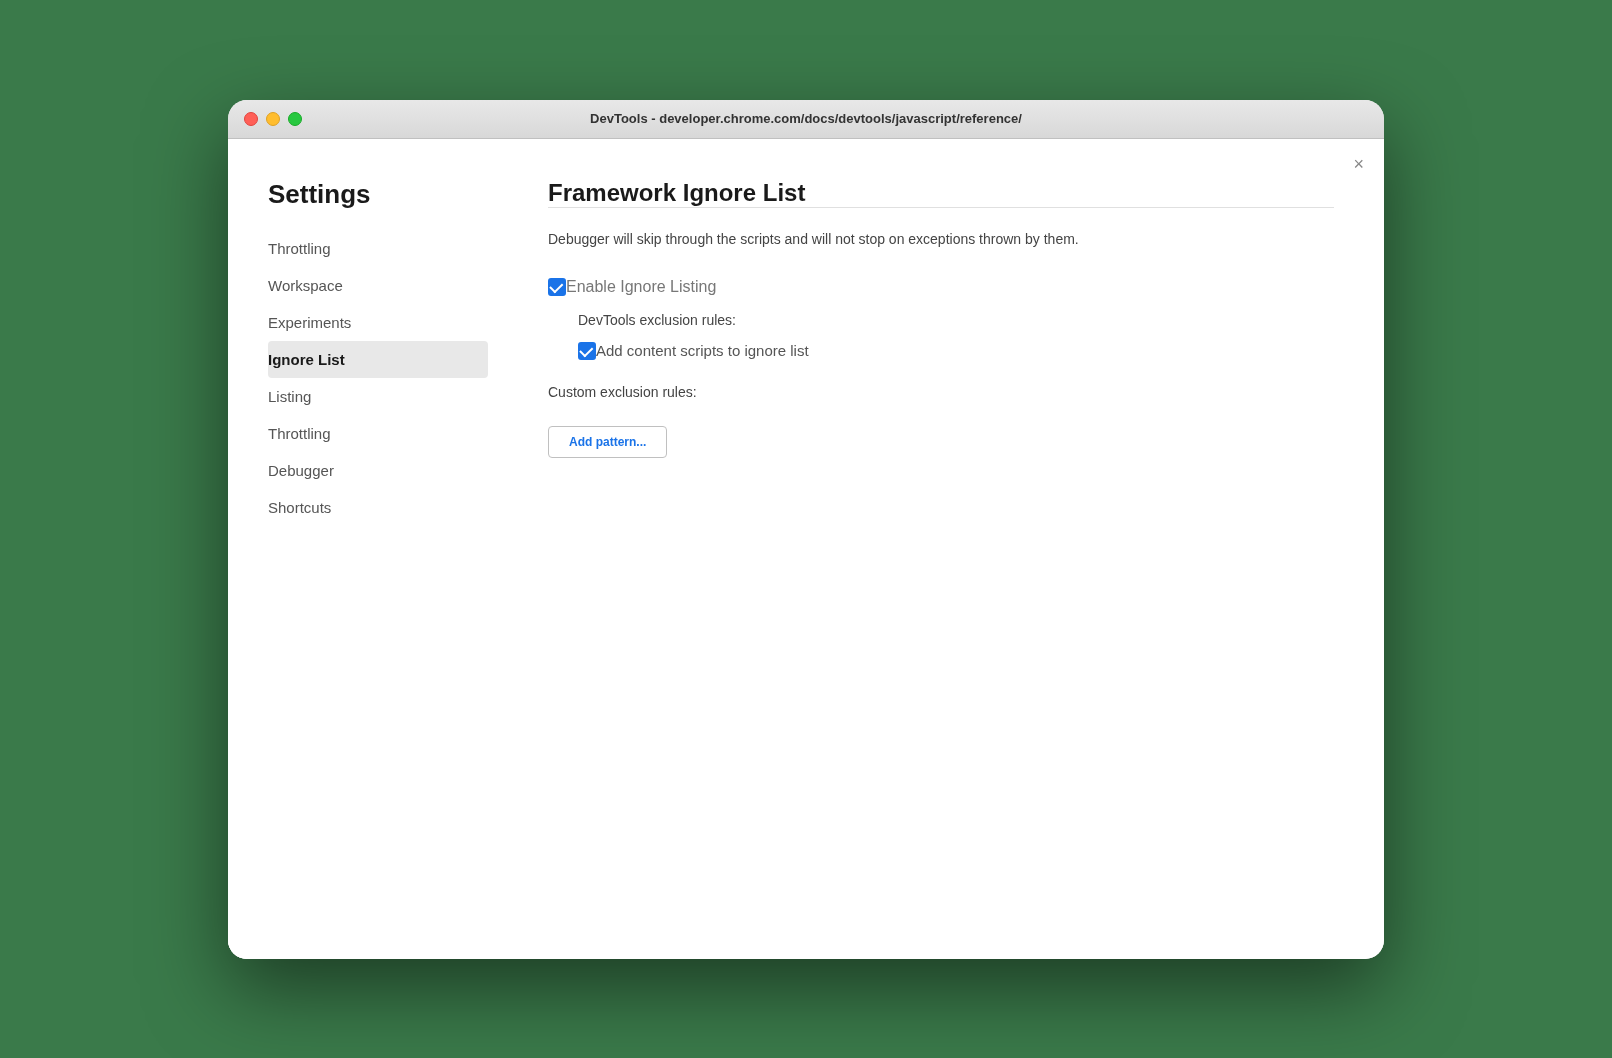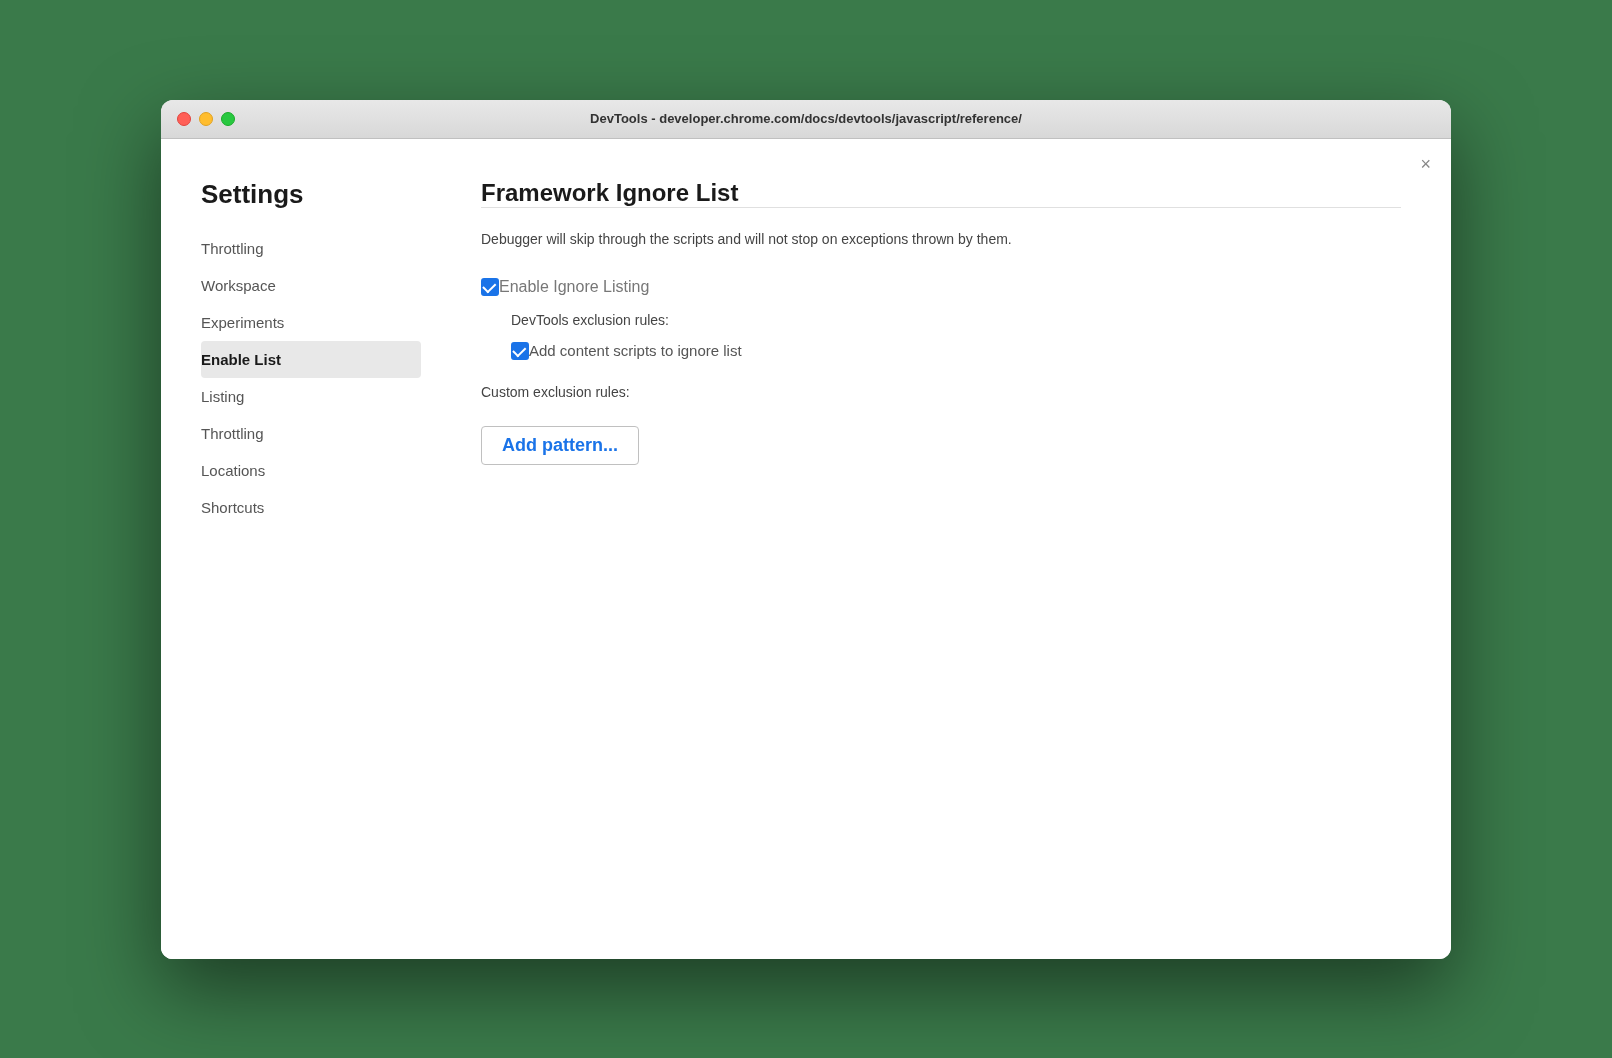--- a/index.html
+++ b/index.html
@@ -7,23 +7,23 @@
     body {
       background: #3a7a4a;
       display: flex;
       align-items: center;
       justify-content: center;
       min-height: 100vh;
       font-family: -apple-system, BlinkMacSystemFont, 'Helvetica Neue', Arial, sans-serif;
     }
 
     .browser-window {
-      width: 1290px;
+      width: 1156px;
       background: #f0f0f0;
-      border-radius: 12px;
+      border-radius: 19px;
       box-shadow: 0 30px 80px rgba(0,0,0,0.5);
       overflow: hidden;
     }
 
     .title-bar {
       background: linear-gradient(to bottom, #e8e8e8, #d8d8d8);
       padding: 12px 16px;
       display: flex;
       align-items: center;
       position: relative;
@@ -197,21 +197,21 @@
       margin-top: 20px;
     }
 
     .add-pattern-btn {
       margin-top: 12px;
       padding: 8px 20px;
       border: 1px solid #c0c0c0;
       border-radius: 4px;
       background: white;
       color: #1a73e8;
-      font-size: 18px;
+      font-size: 12px;
       font-weight: 600;
       cursor: pointer;
       display: inline-block;
     }
   </style>
 </head>
 <body>
 
 <div class="browser-window">
 
@@ -232,30 +232,30 @@
         <li class="">
           <span>Throttling</span>
         </li>
         <li class="">
           <span>Workspace</span>
         </li>
         <li class="">
           <span>Experiments</span>
         </li>
         <li class="active">
-          <span>Enable List</span>
+          <span>Ignore List</span>
         </li>
         <li class="">
           <span>Listing</span>
         </li>
         <li class="">
           <span>Throttling</span>
         </li>
         <li class="">
-          <span>Locations</span>
+          <span>Debugger</span>
         </li>
         <li class="">
           <span>Shortcuts</span>
         </li>
       </ul>
     </div>
 
     <div class="main-content">
 
       <button class="close-btn">×</button>

